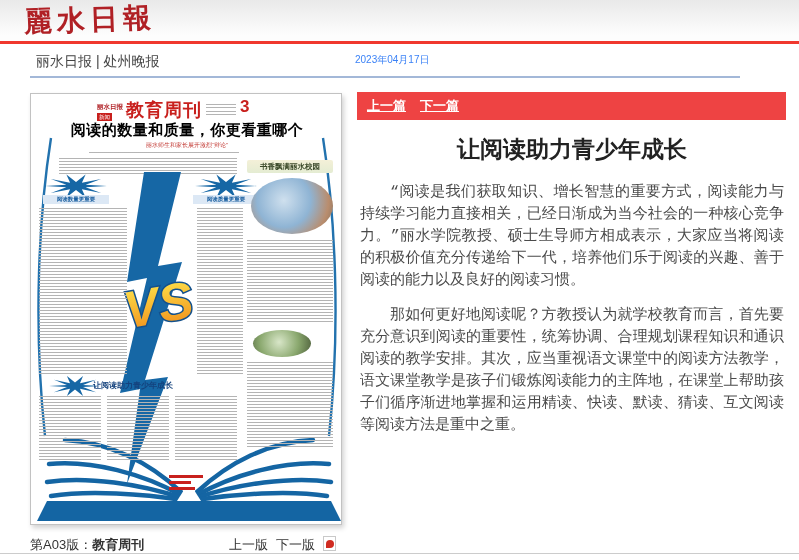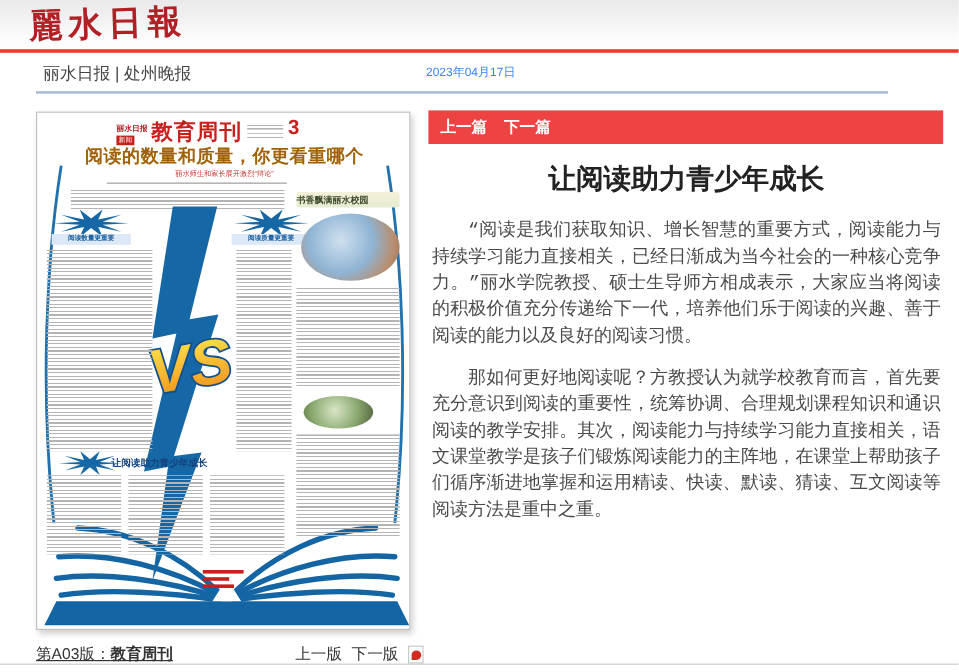--- a/index.html
+++ b/index.html
@@ -26,64 +26,64 @@
   .t-minilogo { left:64px; top:9px; width:30px; text-align:center;
     font-size:6.5px; color:#b02025; font-weight:bold; white-space:nowrap; }
   .t-minitag { left:66px; top:19px; background:#c8201d; color:#fff; font-size:5.5px;
     padding:0 2px; line-height:8px; }
   .t-weekly { left:95px; top:4px; font-size:18px; font-weight:bold; color:#c8201d;
     letter-spacing:1px; white-space:nowrap; }
   .t-meta1 { left:175px; top:10px; width:30px; height:4px; }
   .t-meta2 { left:175px; top:17px; width:30px; height:4px; }
   .t-pageno { left:209px; top:3px; font-size:17px; font-weight:bold; color:#c8201d; }
   .t-headline { left:6px; top:27px; width:300px; text-align:center; font-size:15px;
-    font-weight:bold; color:#a16207; letter-spacing:.5px; white-space:nowrap; }
+    font-weight:bold; color:#000000; letter-spacing:.5px; white-space:nowrap; }
   .t-sub { left:6px; top:47px; width:300px; text-align:center; font-size:6px; color:#c33b35; }
   .t-byline { left:58px; top:58px; width:150px; height:3px; background:#777; opacity:.65; }
   .sim { background:repeating-linear-gradient(#b4b4b4 0,#b4b4b4 1px,transparent 1px,transparent 3px); }
   .sim-d { background:repeating-linear-gradient(#8e8e8e 0,#8e8e8e 1px,transparent 1px,transparent 3px); }
   .t-intro { left:28px; top:64px; width:178px; height:17px; }
   .t-burst-label { top:101px; width:66px; text-align:center; font-size:5.5px; font-weight:bold;
     color:#1a5fa0; background:#dce8f5; line-height:9px; }
   .t-lbl-l { left:12px; } .t-lbl-r { left:162px; }
   .t-colL { left:8px;  top:114px; width:88px;  height:168px; }
   .t-colR { left:166px; top:114px; width:46px; height:168px; }
   .t-section { left:62px; top:286px; font-size:8px; font-weight:bold; color:#14427d; white-space:nowrap; }
   .t-mc1 { left:8px;   top:302px; width:62px; height:66px; }
   .t-mc2 { left:76px;  top:302px; width:62px; height:66px; }
   .t-mc3 { left:144px; top:302px; width:62px; height:66px; }
-  .t-side-title { left:216px; top:66px; width:86px; text-align:left; font-size:7.5px;
+  .t-side-title { left:216px; top:66px; width:86px; text-align:center; font-size:7.5px;
     font-weight:bold; color:#3c4a2a; background:linear-gradient(#f4f0d8,#e4ecd2);
     line-height:13px; border-radius:2px; }
   .t-photo1 { left:220px; top:84px; width:82px; height:56px; border-radius:50%;
     background:radial-gradient(circle at 40% 40%, #cfe0ee 0%, #8fb4d4 45%, #b98d6e 75%, #7a6a57 100%); }
   .t-photo2 { left:222px; top:236px; width:58px; height:27px; border-radius:50%;
     background:radial-gradient(circle at 45% 45%, #d8e6c8 0%, #8aa86e 55%, #4c5d3a 100%); }
   .t-sideA { left:216px; top:146px; width:86px; height:84px; }
   .t-sideB { left:216px; top:268px; width:86px; height:86px; }
   .t-legend div { position:absolute; left:0; height:3px; background:#c8201d; }
   .t-legend { left:138px; top:381px; width:36px; height:16px; }
   .t-svg { left:0; top:0; width:312px; height:432px; }
 
   
-  .cap-left { position:absolute; left:30px; top:536px; font-size:13px; color:#333;text-decoration:underline; }
+  .cap-left { position:absolute; left:30px; top:536px; font-size:13px; color:#333; }
   .cap-left b { font-weight:bold; }
-  .cap-right { position:absolute; left:246px; top:536px; font-size:13px; color:#333;
-    display:flex; align-items:center; gap:8px; }
+  .cap-right { position:absolute; left:229px; top:536px; font-size:13px; color:#333;
+    display:flex; gap:8px; }
   .pdf-ic { display:inline-block; width:13px; height:15px; background:#fff;
     border:1px solid #c9c9c9; position:relative; }
   .pdf-ic::after { content:""; position:absolute; left:2px; top:3px; width:8px; height:8px;
     background:#d02b20; border-radius:50% 50% 50% 0; }
 
   
   .toolbar { position:absolute; left:357px; top:92px; width:429px; height:28px;
     background:#ee4343; color:#fff; display:flex; align-items:center;
     justify-content:space-between; padding:0 12px 0 10px; }
   .tb-group { display:flex; gap:14px; }
-  .tb-btn { font-size:13px; font-weight:bold; color:#fff; cursor:pointer; white-space:nowrap; }
+  .tb-btn { font-size:13px; font-weight:bold; color:#fff; cursor:pointer; white-space:nowrap;text-decoration:underline; }
   .art-title { position:absolute; left:358px; top:134px; width:428px; text-align:center;
     font-size:23px; font-weight:bold; color:#222; }
   .art-body { position:absolute; left:360px; top:182px; width:424px; height:371px; overflow:hidden; }
   .art-body p { font-size:15px; line-height:22px; color:#4a4a4a; text-align:justify;
     text-indent:2em; margin-bottom:13px;font-family:Liberation Mono, monospace; }
   .bottom-rule { position:absolute; left:0; top:553px; width:799px; height:1px; background:#ccc; }
 </style>
 </head>
 <body>
 
@@ -171,18 +171,18 @@
 
   <div class="toolbar">
     <div class="tb-group">
       <span class="tb-btn">上一篇</span>
       <span class="tb-btn">下一篇</span>
     </div>
   </div>
   <div class="art-title">让阅读助力青少年成长</div>
   <div class="art-body">
     <p>“阅读是我们获取知识、增长智慧的重要方式，阅读能力与持续学习能力直接相关，已经日渐成为当今社会的一种核心竞争力。”丽水学院教授、硕士生导师方相成表示，大家应当将阅读的积极价值充分传递给下一代，培养他们乐于阅读的兴趣、善于阅读的能力以及良好的阅读习惯。</p>
-    <p>那如何更好地阅读呢？方教授认为就学校教育而言，首先要充分意识到阅读的重要性，统筹协调、合理规划课程知识和通识阅读的教学安排。其次，阅读能力与持续学习能力直接相关，语文课堂教学是孩子们锻炼阅读能力的主阵地，在课堂上帮助孩子们循序渐进地掌握和运用精读、快读、默读、猜读、互文阅读等阅读方法是重中之重。</p>
+    <p>那如何更好地阅读呢？方教授认为就学校教育而言，首先要充分意识到阅读的重要性，统筹协调、合理规划课程知识和通识阅读的教学安排。其次，应当重视语文课堂中的阅读方法教学，语文课堂教学是孩子们锻炼阅读能力的主阵地，在课堂上帮助孩子们循序渐进地掌握和运用精读、快读、默读、猜读、互文阅读等阅读方法是重中之重。</p>
 
   </div>
 
   <div class="bottom-rule"></div>
 </div>
 
 </body></html>

